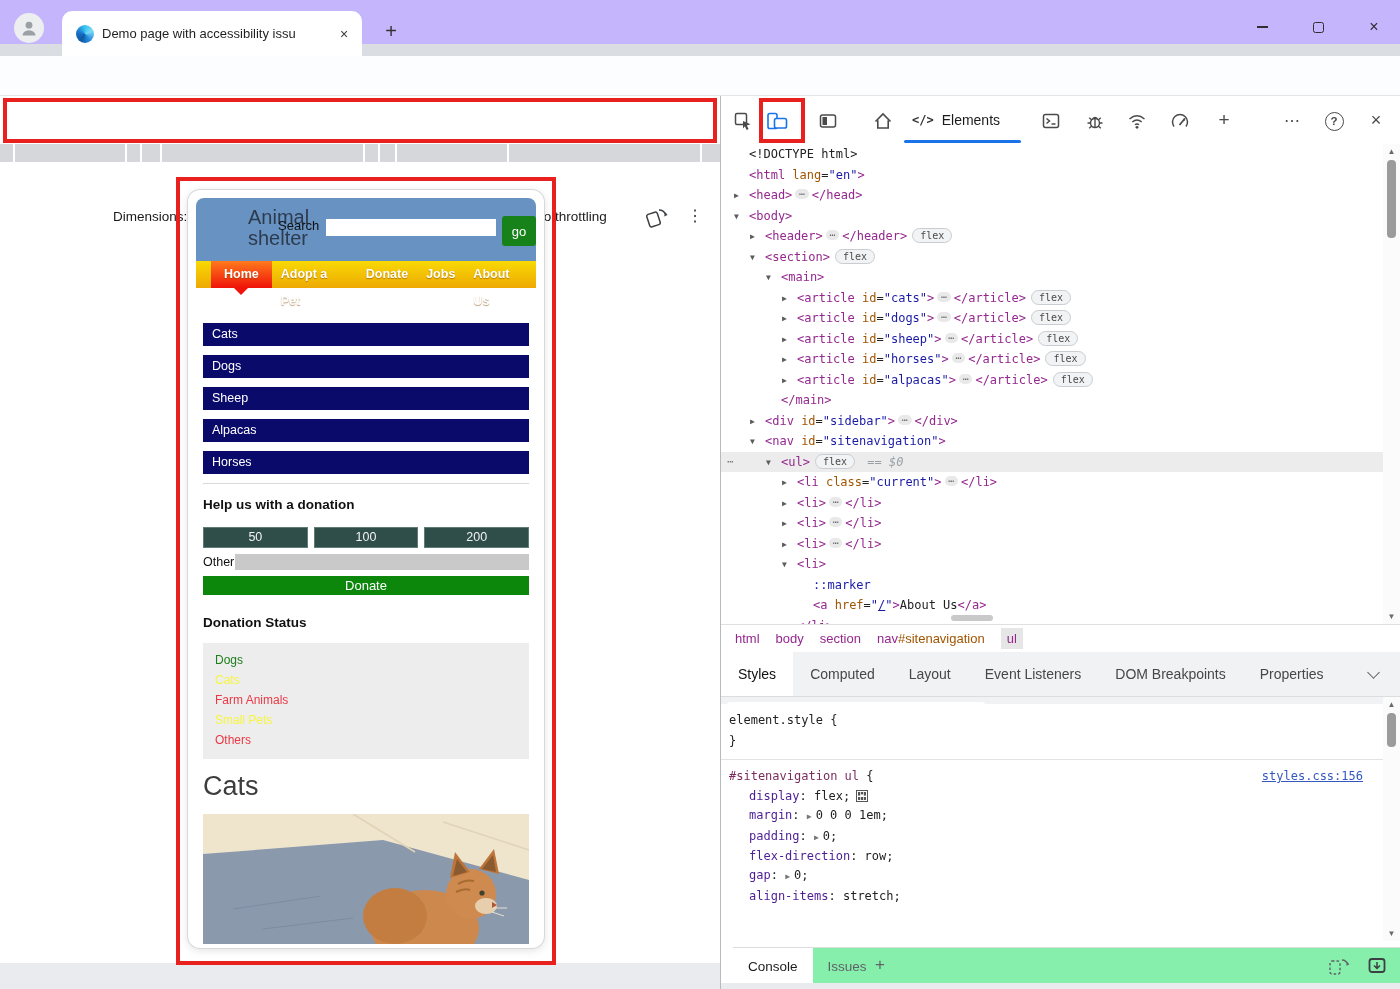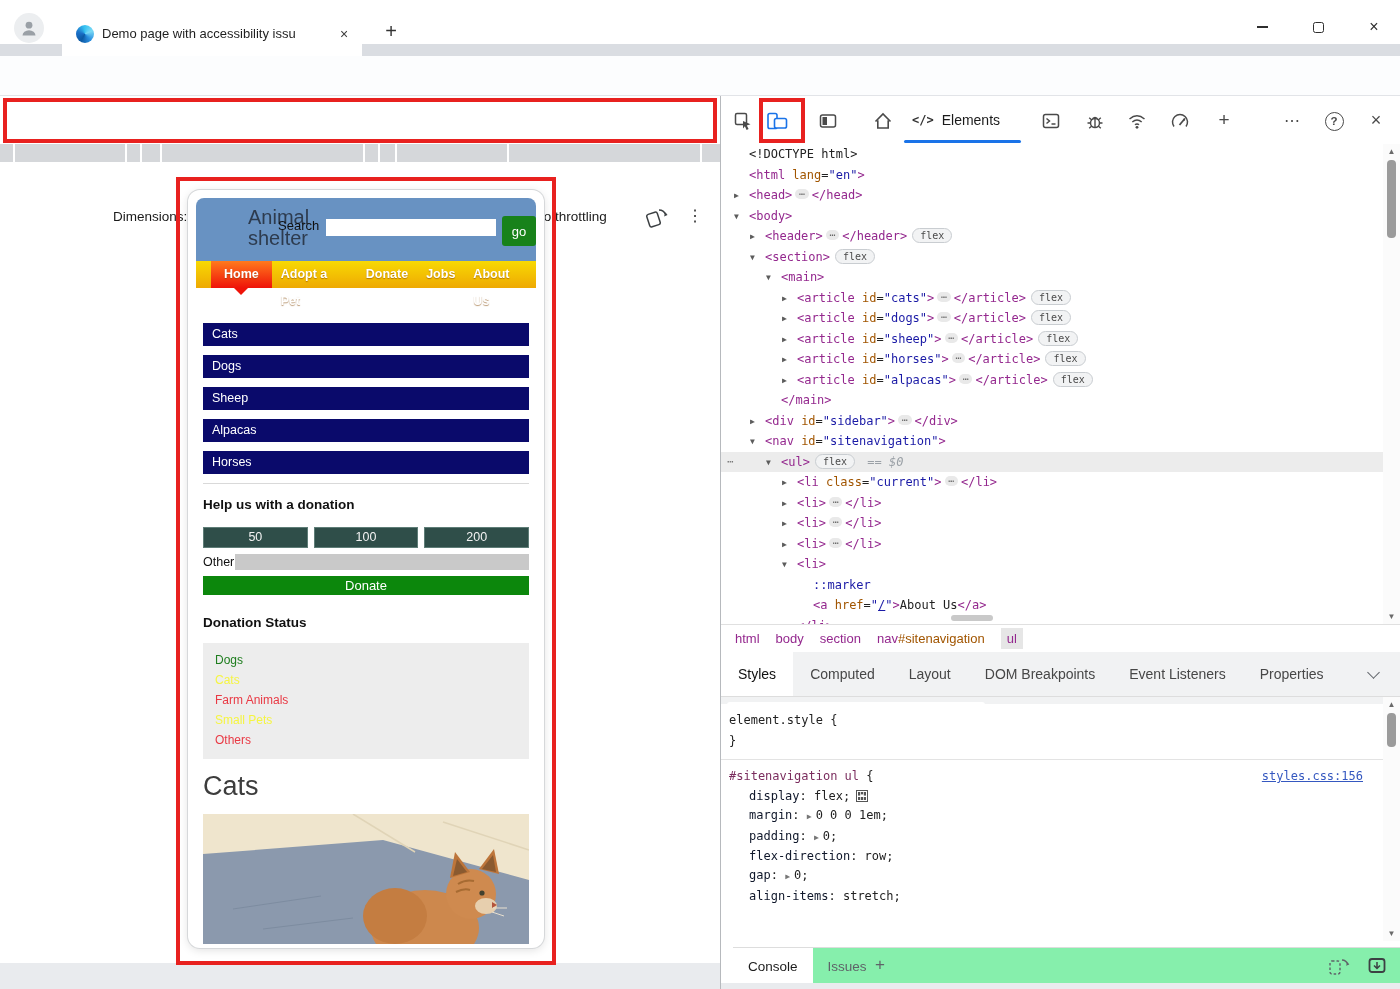--- a/index.html
+++ b/index.html
@@ -1,21 +1,21 @@
 <!DOCTYPE html>
 <html><head>
 <meta charset="utf-8">
 <style>
   * { margin:0; padding:0; box-sizing:border-box; }
   html,body { width:1400px; height:989px; overflow:hidden; }
   body { position:relative; font-family:"Liberation Sans",sans-serif; background:#dadde2; }
   svg { display:block; }
 
   
-  #titlebar { position:absolute; left:0; top:0; width:1400px; height:44px; background:#ffffff; }
+  #titlebar { position:absolute; left:0; top:0; width:1400px; height:44px; background:#c4b5fd; }
   .avatar { position:absolute; left:14px; top:13px; width:30px; height:30px; border-radius:50%; background:#eceef0; display:flex; align-items:center; justify-content:center; }
   .tab { position:absolute; left:62px; top:11px; width:300px; height:45px; background:#fff; border-radius:10px 10px 0 0; display:flex; align-items:center; padding:0 8px 0 14px; }
   .favicon { width:18px; height:18px; border-radius:50%; background:conic-gradient(from 210deg,#0c59a4,#1b70c8,#35c1f1,#7ad9f5,#2a8fe0,#0c59a4); flex:0 0 18px; }
   .tab-title { flex:1; font-size:13px; color:#1f1f1f; white-space:nowrap; overflow:hidden; margin:0 8px; }
   .tab-close { width:20px; height:20px; border-radius:4px; font-size:14px; color:#3c3c3c; display:flex; align-items:center; justify-content:center; flex:0 0 20px; }
   .newtab { position:absolute; left:378px; top:19px; width:26px; height:26px; font-size:20px; color:#333; text-align:center; line-height:25px; }
   .winbtn { position:absolute; top:12px; width:48px; height:30px; display:flex; align-items:center; justify-content:center; color:#2f2f2f; }
   #win-min { left:1238px; } #win-max { left:1294px; } #win-close { left:1350px; font-size:16px; }
   .min-glyph { width:11px; height:1.6px; background:#2f2f2f; }
   .max-glyph { width:11px; height:11px; border:1.4px solid #2f2f2f; border-radius:2.5px; }
@@ -131,21 +131,21 @@
 
   
   #styles-content { position:absolute; left:0; top:608px; width:662px; height:209px; font-family:"DejaVu Sans Mono",monospace; font-size:12px; overflow:hidden; background:#fff; }
   .rule { padding:6px 8px 7px; }
   .rule.first { border-bottom:1px solid #e3e3e3; }
   .rule-head { line-height:21px; position:relative; }
   .sel1 { color:#222; } .sel2 { color:#7b2d5e; }
   .css-link { position:absolute; right:12px; top:0; color:#3558c0; text-decoration:underline; font-size:12px; }
   .rule-close { line-height:21px; color:#222; }
   .prop { padding-left:20px; line-height:18.8px; white-space:nowrap; }
-  .pn { color:#0f172a; } .pv { color:#222; }
+  .pn { color:#4c1d95; } .pv { color:#222; }
   .exp { font-size:8px; color:#777; margin-right:4px; }
   .flexic { display:inline-block; margin-left:6px; vertical-align:-2px; }
 
   
   #console-bar { position:absolute; left:12px; top:851px; width:680px; height:36px; background:#86efac; border-top:1px solid #ddd; }
   #console-tabs { position:absolute; left:0; top:0; height:36px; display:flex; align-items:stretch; font-size:13.5px; }
   .ctab { display:flex; align-items:center; padding:0 15px; color:#5f6368; }
   .ctab.active { background:#fff; color:#1c1c1c; }
   #console-plus { position:absolute; left:142px; top:7px; font-size:17px; color:#5f6368; }
   #console-rotate { position:absolute; left:594px; top:8px; }
@@ -394,22 +394,22 @@
       <span class="crumb"><span class="c-t">body</span></span>
       <span class="crumb"><span class="c-t">section</span></span>
       <span class="crumb"><span class="c-t">nav</span><span class="c-a">#sitenavigation</span></span>
       <span class="crumb active"><span class="c-t">ul</span></span>
     </div>
 
   <div id="panel-tabs">
       <div class="ptab active">Styles</div>
       <div class="ptab">Computed</div>
       <div class="ptab">Layout</div>
+      <div class="ptab">Event Listeners</div>
       <div class="ptab">DOM Breakpoints</div>
-      <div class="ptab">Event Listeners</div>
       <div class="ptab">Properties</div>
     </div>
   <div id="panel-chevron"></div>
 
   <div id="filter-row">
     <input id="filter-input" placeholder="Filter" style="">
     <div class="mono-btn" id="hov-btn">:hov</div>
     <div class="mono-btn" id="cls-btn">.cls</div>
     <div id="style-plus">+</div>
     <div id="brush-btn">

